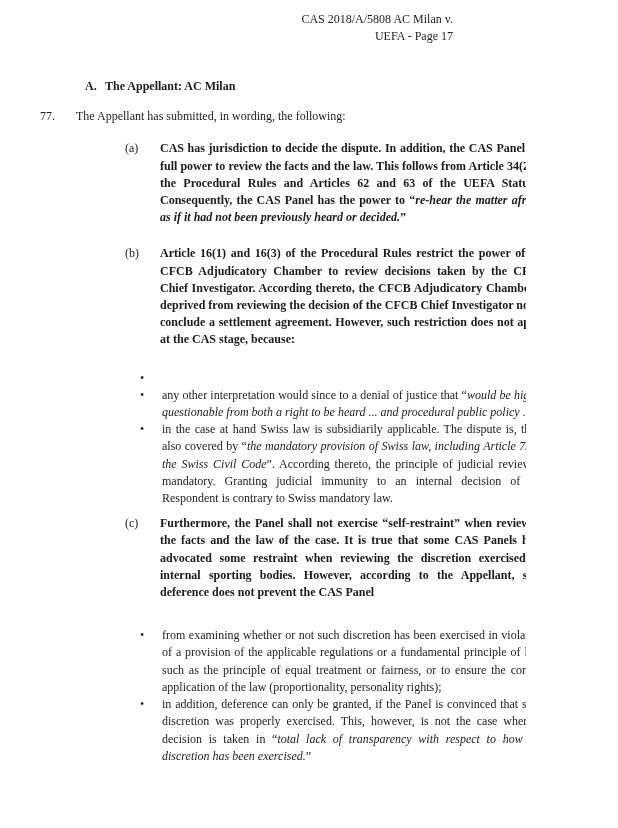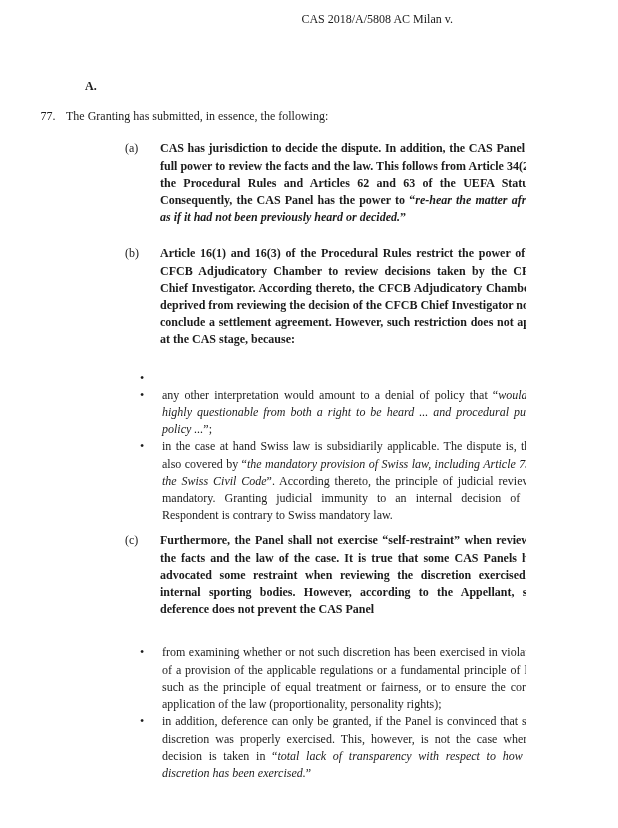--- a/index.html
+++ b/index.html
@@ -27,23 +27,22 @@
     width: 618px;
   }
   .section-heading {
     margin-left: 85px;
     font-weight: bold;
     display: flex;
   }
   .section-heading .s-label { width: 20px; flex: 0 0 auto; }
   .p77 {
     margin-top: 13px;
-    margin-left: 30px;
+    margin-left: 40px;
     display: flex;
-    text-align: center;
   }
   .p77 .p-num { width: 36px; flex: 0 0 auto; }
   .item {
     display: flex;
     margin-left: 125px;
   }
   .item .item-label { width: 35px; flex: 0 0 auto; }
   .item .item-text { width: 386px; text-align: justify; font-weight: bold; }
   .mt-a { margin-top: 15px; }
   .mt-b { margin-top: 19px; }
@@ -56,50 +55,52 @@
   .bullet .bullet-text { width: 382px; text-align: justify; }
   i { font-style: italic; }
 </style>
 </head>
 <body>
 
 <div class="page">
 
   <div class="header">
     <div>CAS 2018/A/5808 AC Milan v.</div>
+    <div>UEFA - Page 17</div>
   </div>
 
   <div class="content">
 
     <div class="section-heading">
       <span class="s-label">A.</span>
+      <span>The Appellant: AC Milan</span>
     </div>
 
     <div class="p77">
       <span class="p-num">77.</span>
-      <div>The Granting has submitted, in essence, the following:</div>
+      <div>The Appellant has submitted, in wording, the following:</div>
     </div>
 
     <div class="item mt-a">
       <span class="item-label">(a)</span>
       <div class="item-text"><span>CAS has jurisdiction to decide the dispute. In addition, the CAS Panel has full power to review the facts and the law. This follows from Article 34(2) of the Procedural Rules and Articles 62 and 63 of the UEFA Statutes. Consequently, the CAS Panel has the power to “</span><i>re-hear the matter afresh, as if it had not been previously heard or decided.</i><span>”</span></div>
     </div>
 
     <div class="item mt-b">
       <span class="item-label">(b)</span>
       <div class="item-text"><span>Article 16(1) and 16(3) of the Procedural Rules restrict the power of the CFCB Adjudicatory Chamber to review decisions taken by the CFCB Chief Investigator. According thereto, the CFCB Adjudicatory Chamber is deprived from reviewing the decision of the CFCB Chief Investigator not to conclude a settlement agreement. However, such restriction does not apply at the CAS stage, because:</span></div>
     </div>
 
     <div class="bullets bullets-b">
       <div class="bullet">
         <span class="dot">•</span>
       </div>
       <div class="bullet">
         <span class="dot">•</span>
-        <div class="bullet-text"><span>any other interpretation would amount to a denial of policy that “</span><i>would be highly questionable from both a right to be heard ... and procedural public policy ...</i><span>”;</span></div>
+        <div class="bullet-text"><span>any other interpretation would since to a denial of justice that “</span><i>would be highly questionable from both a right to be heard ... and procedural public policy ...</i><span>”;</span></div>
       </div>
       <div class="bullet">
         <span class="dot">•</span>
         <div class="bullet-text"><span>in the case at hand Swiss law is subsidiarily applicable. The dispute is, thus, also covered by “</span><i>the mandatory provision of Swiss law, including Article 75 of the Swiss Civil Code</i><span>”. According thereto, the principle of judicial review is mandatory. Granting judicial immunity to an internal decision of the Respondent is contrary to Swiss mandatory law.</span></div>
       </div>
     </div>
 
     <div class="item mt-c">
       <span class="item-label">(c)</span>
       <div class="item-text"><span>Furthermore, the Panel shall not exercise “self-restraint” when reviewing the facts and the law of the case. It is true that some CAS Panels have advocated some restraint when reviewing the discretion exercised by internal sporting bodies. However, according to the Appellant, such deference does not prevent the CAS Panel</span></div>

